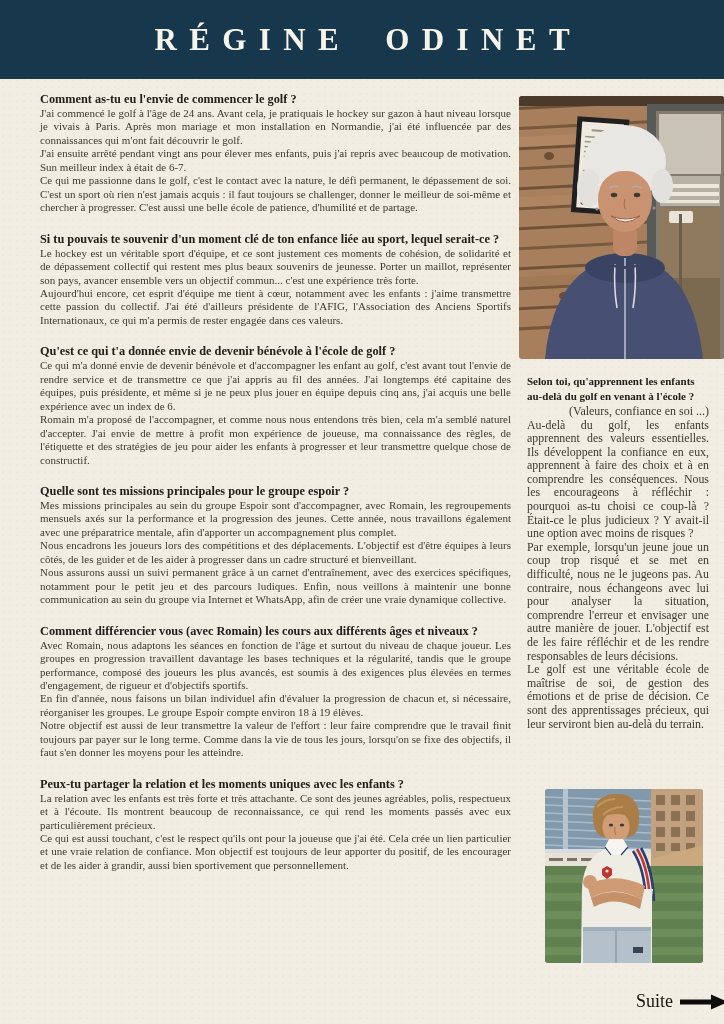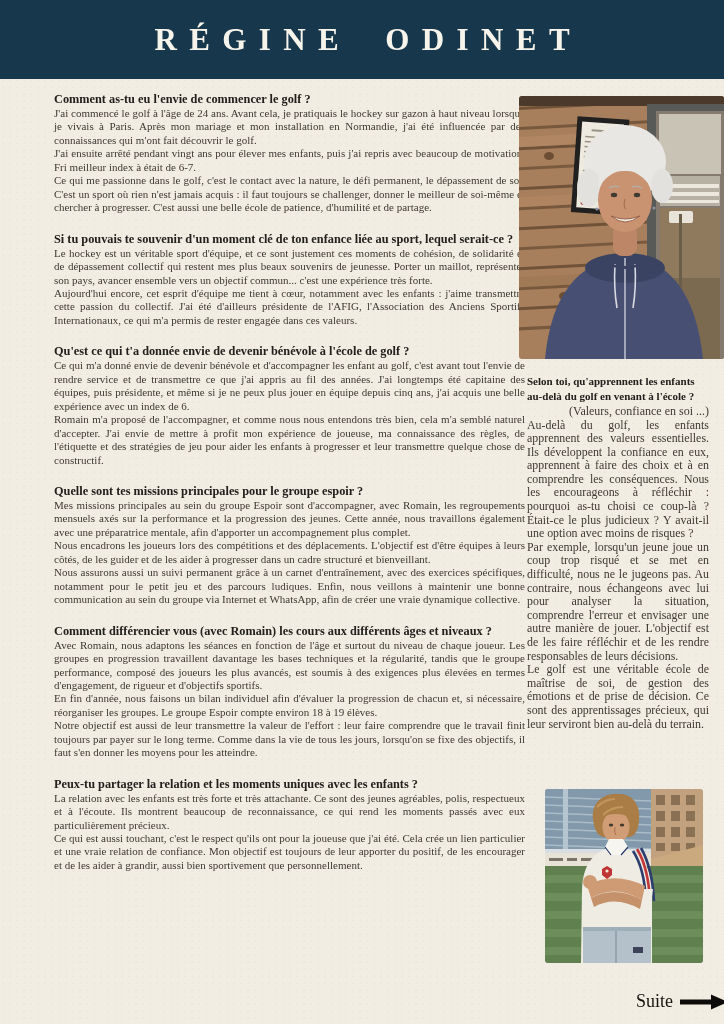--- a/index.html
+++ b/index.html
@@ -26,21 +26,21 @@
     color:#f7f4ec;
     font-size:31px;
     font-weight:700;
     letter-spacing:0.40em;
     text-indent:0.40em;
     word-spacing:14px;
     white-space:nowrap;
   }
   
   .content {
-    position:absolute; left:54px; top:92px; width:471px;
+    position:absolute; left:40px; top:92px; width:471px;
   }
   .qa { margin-bottom:17px; }
   .qa.last { }
   .qa h2 {
     font-size:12.3px; line-height:14px;
     font-weight:700; color:#22201c;
     margin-bottom:1px;
   }
   .qa p {
     font-size:11px; line-height:13.45px;
@@ -81,21 +81,21 @@
 
   <header class="band">
     <h1>RÉGINE ODINET</h1>
   </header>
 
   <main class="content">
 
     <section class="qa">
       <h2>Comment as-tu eu l'envie de commencer le golf ?</h2>
       <p>J'ai commencé le golf à l'âge de 24 ans. Avant cela, je pratiquais le hockey sur gazon à haut niveau lorsque je vivais à Paris. Après mon mariage et mon installation en Normandie, j'ai été influencée par des connaissances qui m'ont fait découvrir le golf.</p>
-      <p>J'ai ensuite arrêté pendant vingt ans pour élever mes enfants, puis j'ai repris avec beaucoup de motivation. Fri meilleur index à était de 6-7.</p>
+      <p>J'ai ensuite arrêté pendant vingt ans pour élever mes enfants, puis j'ai repris avec beaucoup de motivation. Sun meilleur index à était de 6-7.</p>
       <p>Ce qui me passionne dans le golf, c'est le contact avec la nature, le défi permanent, le dépassement de soi. C'est un sport où rien n'est jamais acquis : il faut toujours se challenger, donner le meilleur de soi-même et chercher à progresser. C'est aussi une belle école de patience, d'humilité et de partage.</p>
     </section>
 
     <section class="qa">
       <h2>Si tu pouvais te souvenir d'un moment clé de ton enfance liée au sport, lequel serait-ce ?</h2>
       <p>Le hockey est un véritable sport d'équipe, et ce sont justement ces moments de cohésion, de solidarité et de dépassement collectif qui restent mes plus beaux souvenirs de jeunesse. Porter un maillot, représenter son pays, avancer ensemble vers un objectif commun... c'est une expérience très forte.</p>
       <p>Aujourd'hui encore, cet esprit d'équipe me tient à cœur, notamment avec les enfants : j'aime transmettre cette passion du collectif. J'ai été d'ailleurs présidente de l'AFIG, l'Association des Anciens Sportifs Internationaux, ce qui m'a permis de rester engagée dans ces valeurs.</p>
     </section>
 
     <section class="qa">

